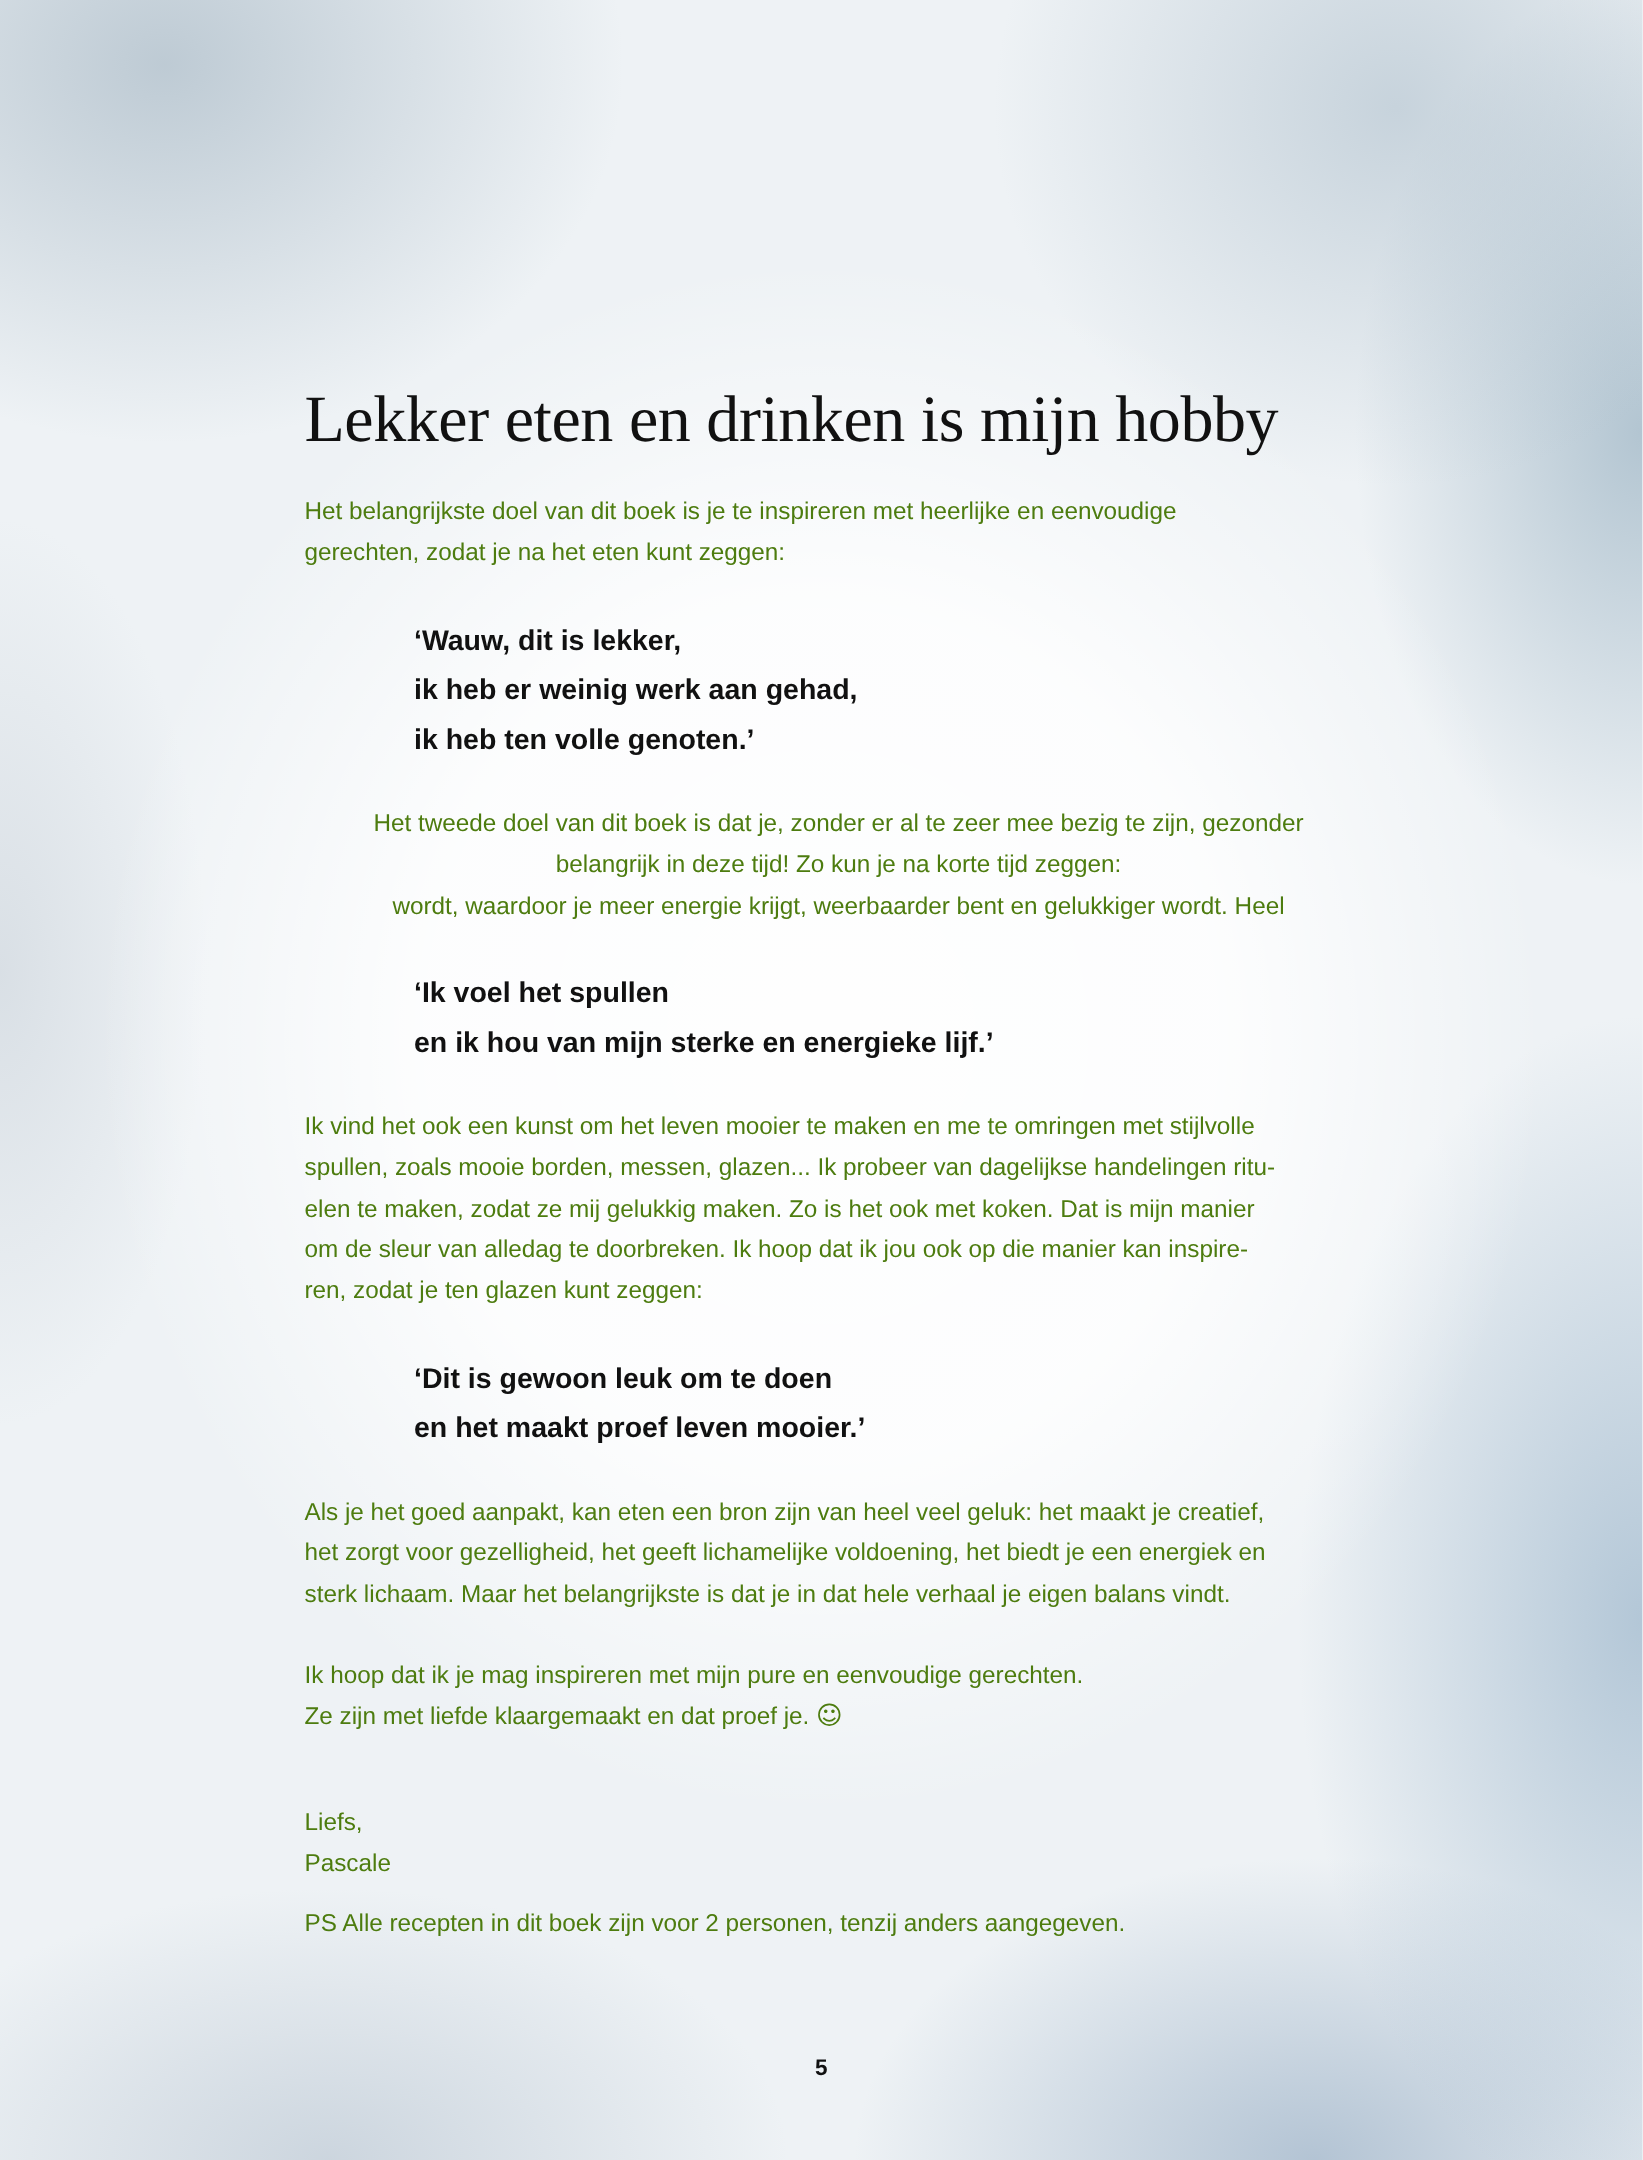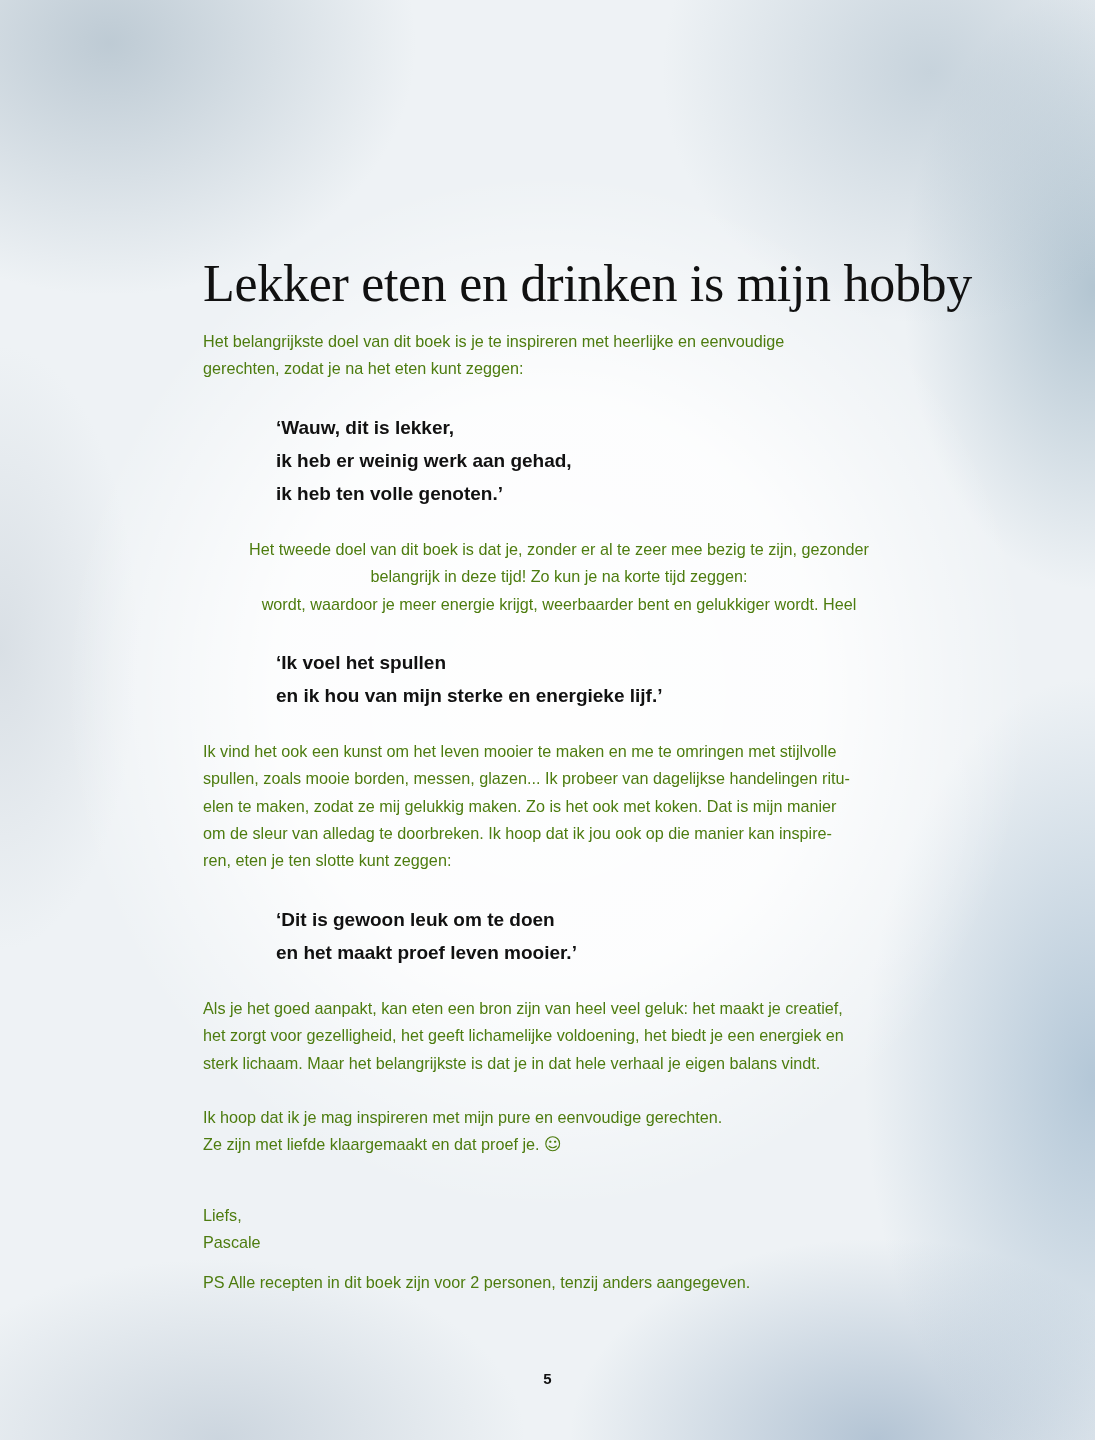--- a/index.html
+++ b/index.html
@@ -19,21 +19,21 @@
         radial-gradient(ellipse 30% 40% at 100% 75%, rgba(140,170,195,0.6) 0%, rgba(140,170,195,0) 70%),
         radial-gradient(ellipse 40% 20% at 80% 100%, rgba(140,165,190,0.6) 0%, rgba(140,165,190,0) 70%),
         radial-gradient(ellipse 40% 18% at 20% 100%, rgba(170,185,200,0.5) 0%, rgba(170,185,200,0) 70%),
         radial-gradient(ellipse 18% 30% at 0% 45%, rgba(185,195,205,0.4) 0%, rgba(185,195,205,0) 70%),
         #eef2f5;
     }
     .page { position: absolute; left: 203px; top: 0; width: 720px; }
     .title {
       position: absolute; top: 254px; left: 0; margin: 0;
       font-family: "Liberation Serif", "DejaVu Serif", serif;
-      font-weight: normal; font-size: 52px; letter-spacing: -0.3px;
+      font-weight: normal; font-size: 44px; letter-spacing: -0.3px;
       color: #111; white-space: nowrap;
     }
     .para {
       position: absolute; left: 0; margin: 0;
       font-size: 16.2px; line-height: 27.3px; color: #4d7c0f;
       width: 712px;
     }
     .para span { display: block; white-space: nowrap; }
     .quote {
       position: absolute; left: 73px; margin: 0;
@@ -74,21 +74,21 @@
   <p class="quote" style="top:646px;">
     <span>‘Ik voel het spullen</span>
     <span>en ik hou van mijn sterke en energieke lijf.’</span>
   </p>
 
   <p class="para" style="top:738px;">
     <span>Ik vind het ook een kunst om het leven mooier te maken en me te omringen met stijlvolle</span>
     <span>spullen, zoals mooie borden, messen, glazen...  Ik probeer van dagelijkse handelingen ritu-</span>
     <span>elen te maken, zodat ze mij gelukkig maken. Zo is het ook met koken. Dat is mijn manier</span>
     <span>om de sleur van alledag te doorbreken. Ik hoop dat ik jou ook op die manier kan inspire-</span>
-    <span>ren, eten je ten slotte kunt zeggen:</span>
+    <span>ren, zodat je ten glazen kunt zeggen:</span>
   </p>
 
   <p class="quote" style="top:903px;">
     <span>‘Dit is gewoon leuk om te doen</span>
     <span>en het maakt proef leven mooier.’</span>
   </p>
 
   <p class="para" style="top:995px;">
     <span>Als je het goed aanpakt, kan eten een bron zijn van heel veel geluk: het maakt je creatief,</span>
     <span>het zorgt voor gezelligheid, het geeft lichamelijke voldoening, het biedt je een energiek en</span>

